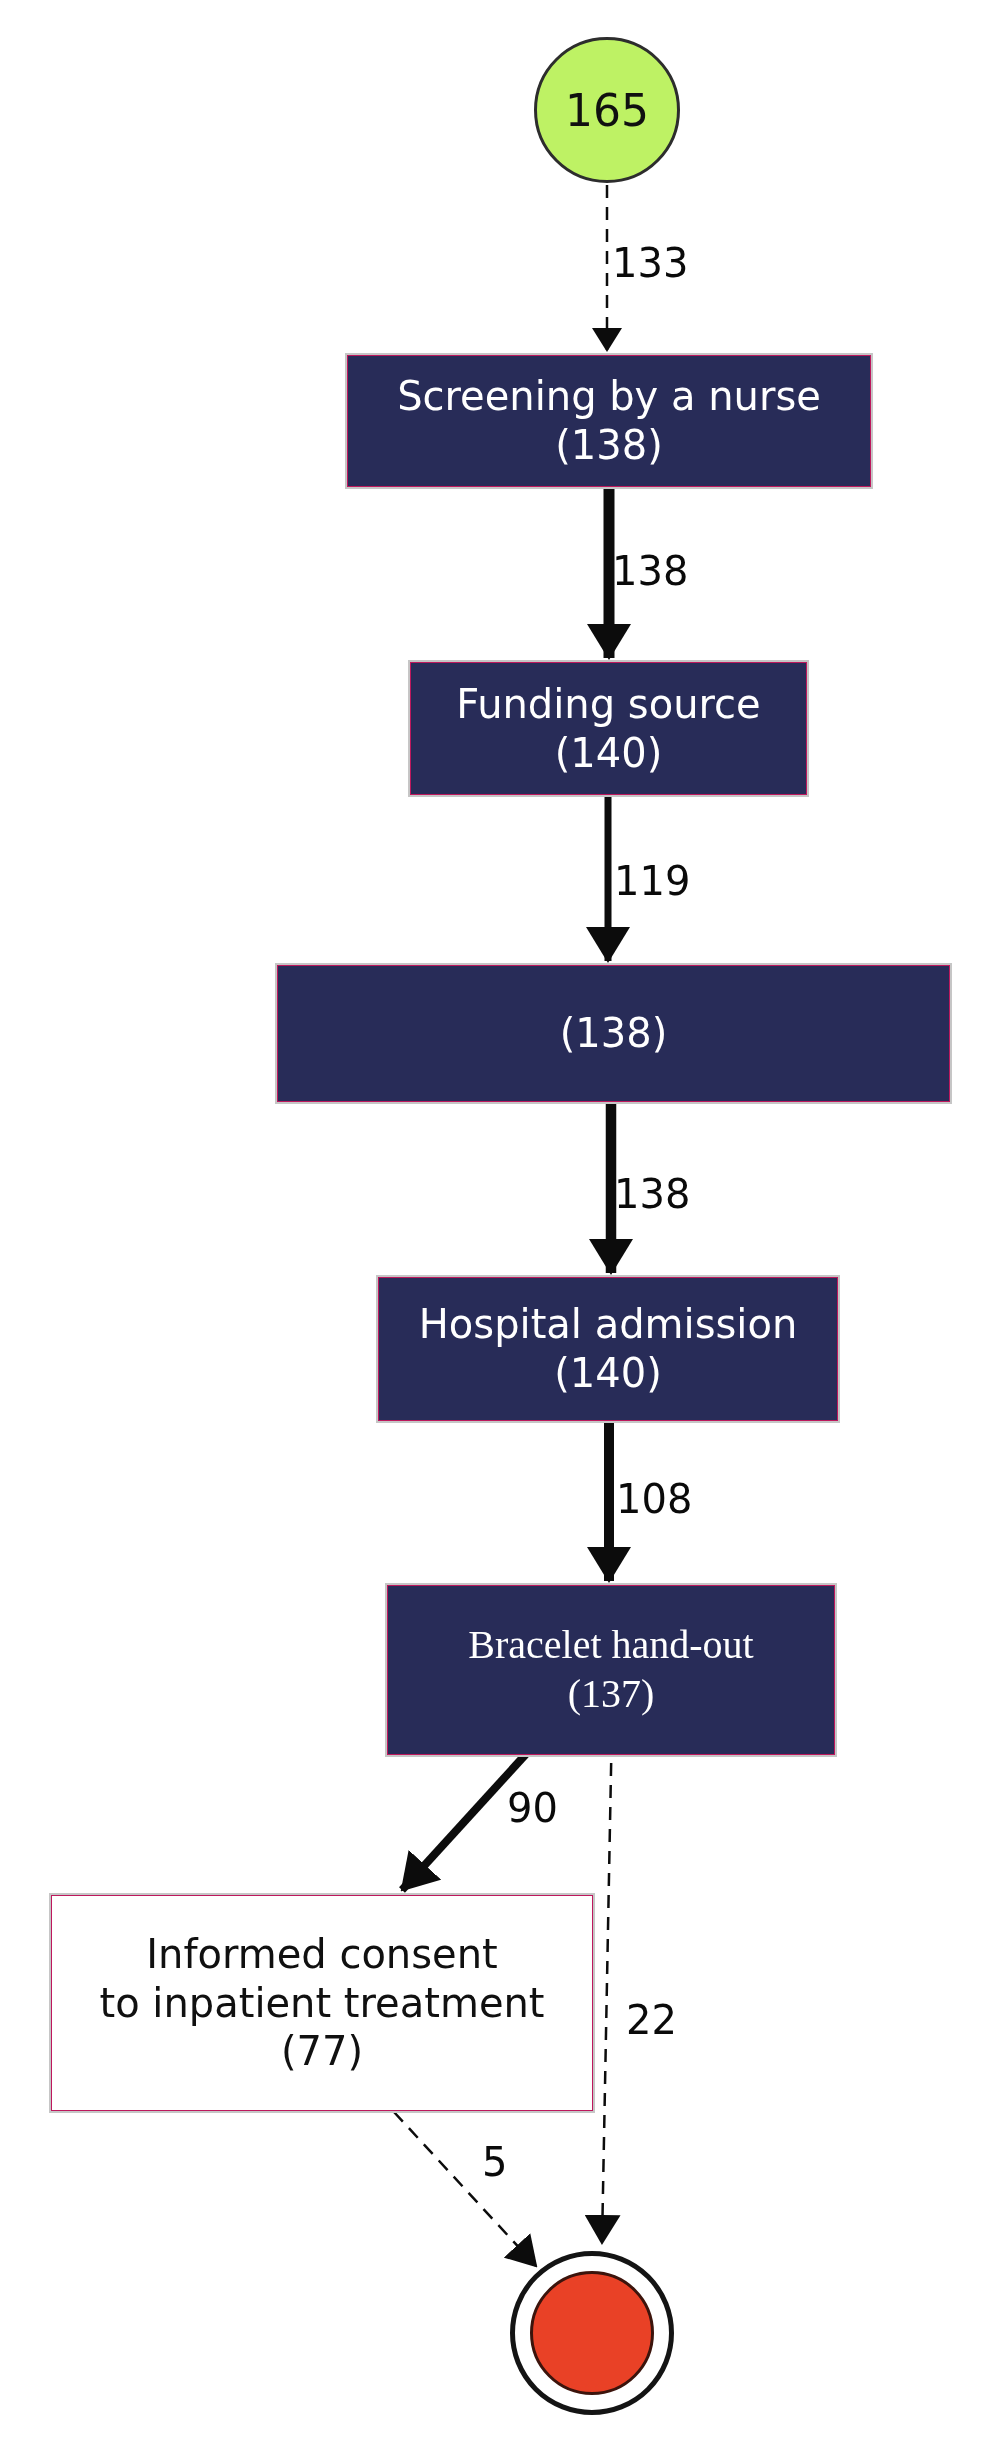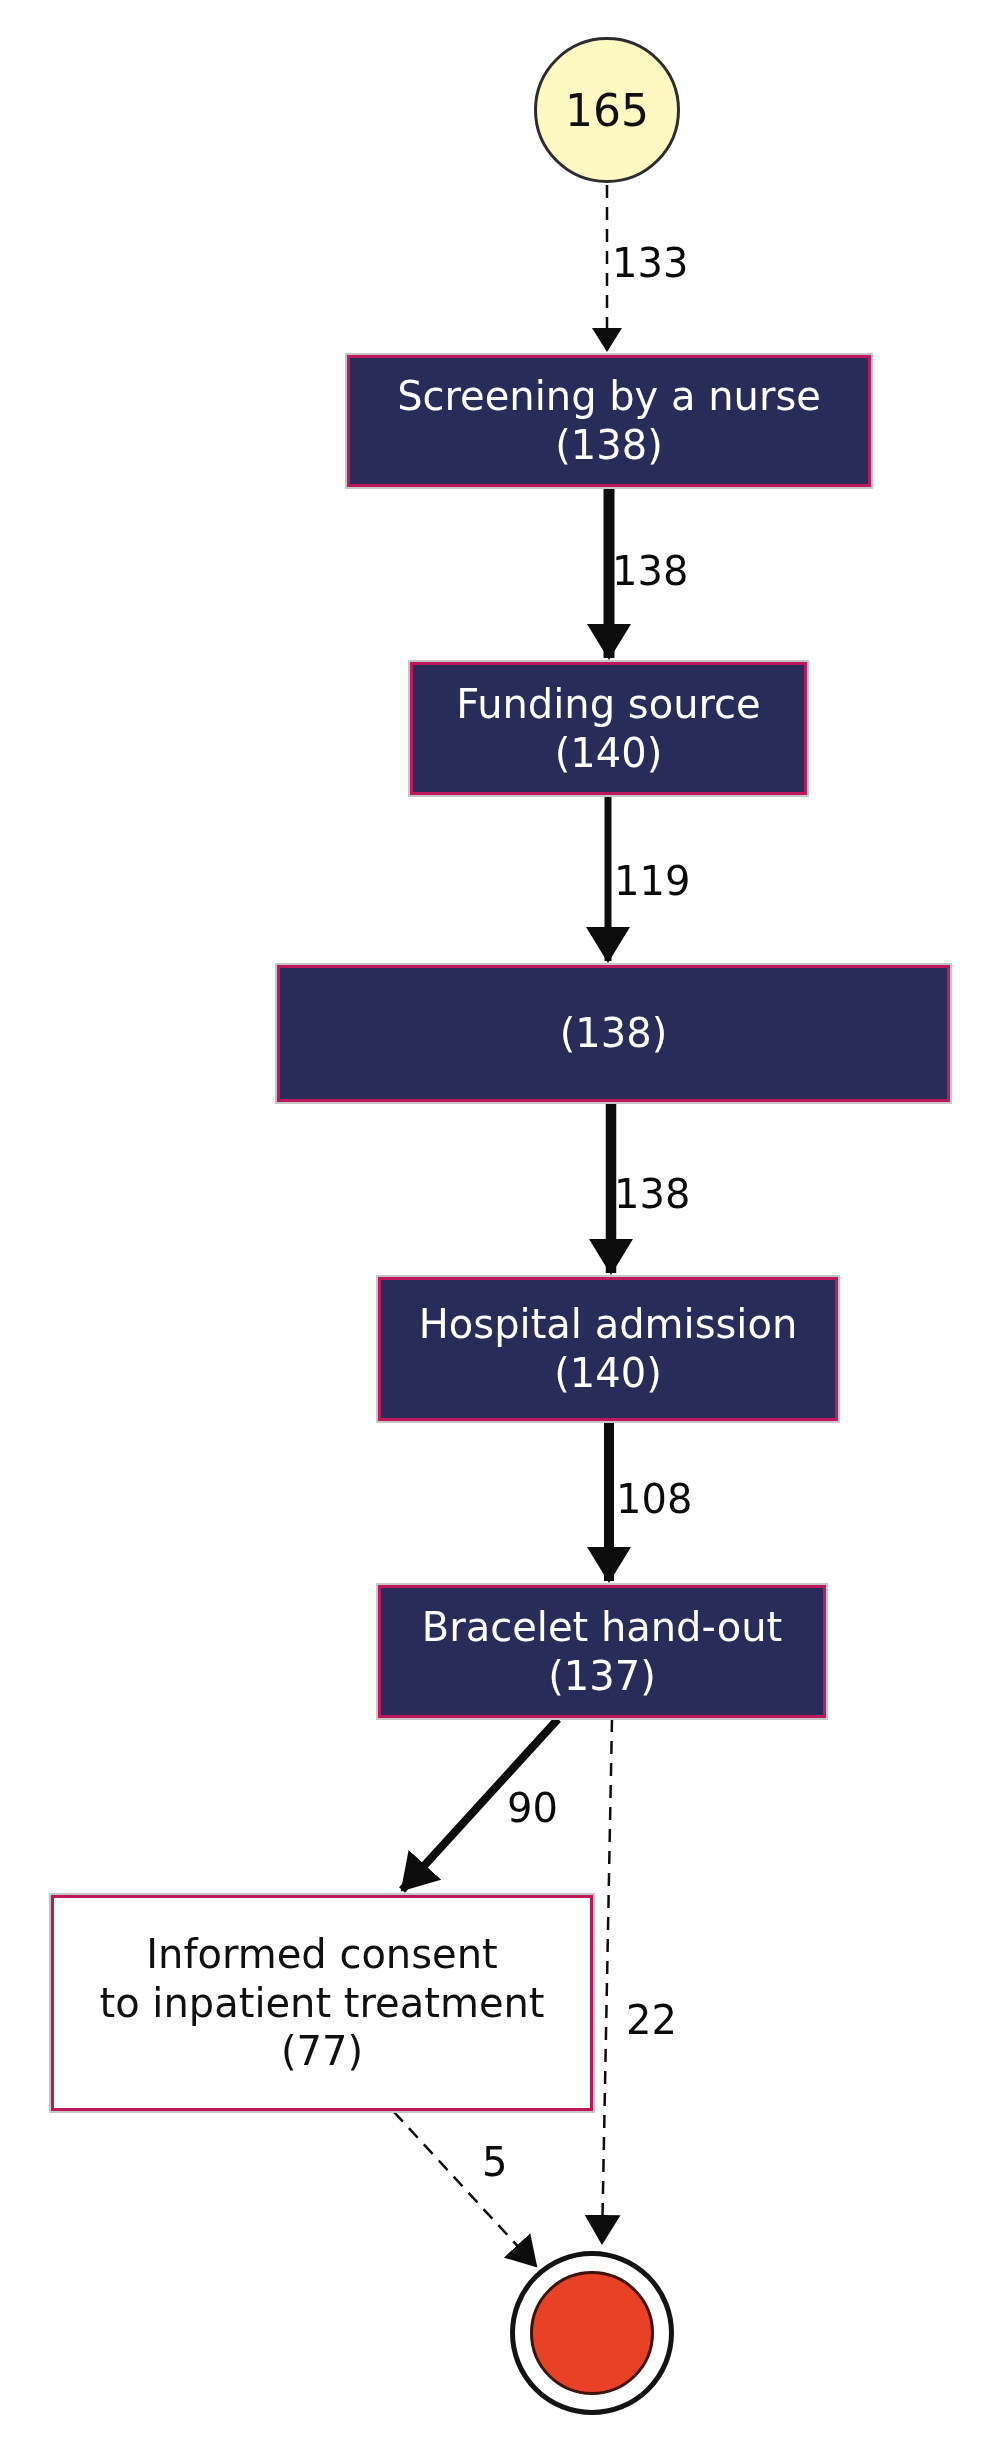--- a/index.html
+++ b/index.html
@@ -8,31 +8,31 @@
     width:991px;height:2443px;
     background:#ffffff;
     font-family:"DejaVu Sans","Liberation Sans",sans-serif;
     overflow:hidden;
   }
   #edges-layer{position:absolute;left:0;top:0;width:991px;height:2443px;}
   #edges-layer line, #edges-layer path.edge{stroke:#0c0c0c;fill:none;}
   .activity{
     position:absolute;box-sizing:border-box;
     display:flex;flex-direction:column;align-items:center;justify-content:center;
-    border:3px solid #be185d;
+    border:1px solid #be185d;
     box-shadow:0 0 0 2px #c6c6c6;
     font-size:40px;line-height:1.22;text-align:center;
     color:#ffffff;
   }
   .activity .name{white-space:pre-line;}
   #a0{left:347px;top:355px;width:524px;height:132px;}
   #a1{left:410px;top:662px;width:397px;height:133px;}
   #a2{left:277px;top:965px;width:673px;height:137px;}
   #a3{left:378px;top:1277px;width:460px;height:144px;}
-  #a4{left:378px;top:1585px;width:448px;height:133px;}
+  #a4{left:387px;top:1585px;width:448px;height:170px;font-family:Liberation Serif, serif;}
   #a5{left:51px;top:1895px;width:542px;height:216px;color:#101010;}
   .start-node{
     position:absolute;left:534px;top:37px;width:146px;height:146px;
     box-sizing:border-box;border-radius:50%;
     border:3px solid #2d2d2d;
     display:flex;align-items:center;justify-content:center;
     font-size:44px;color:#101010;
   }
   .end-node{
     position:absolute;left:510px;top:2251px;width:164px;height:164px;
@@ -76,21 +76,21 @@
     <line x1="607" y1="185" x2="607" y2="350" stroke-width="2.5" stroke-dasharray="13 9" marker-end="url(#mSm)"></line>
     <line x1="609" y1="487" x2="609" y2="658" stroke-width="11" marker-end="url(#mBig)"></line>
     <line x1="608" y1="795" x2="608" y2="961" stroke-width="7" marker-end="url(#mBig)"></line>
     <line x1="611" y1="1102" x2="611" y2="1273" stroke-width="10.5" marker-end="url(#mBig)"></line>
     <line x1="609" y1="1410" x2="609" y2="1581" stroke-width="10" marker-end="url(#mBig)"></line>
     <line x1="558" y1="1719" x2="402" y2="1890" stroke-width="8" marker-end="url(#mBig)"></line>
     <line x1="612" y1="1719" x2="602" y2="2243" stroke-width="2.5" stroke-dasharray="13 9" marker-end="url(#mMed)"></line>
     <line x1="394" y1="2112" x2="536" y2="2266" stroke-width="2.5" stroke-dasharray="13 9" marker-end="url(#mMed)"></line>
   </svg>
 
-  <div class="start-node" style="background: #fef9c3;">
+  <div class="start-node" style="background: #bef264;">
     <span>165</span>
   </div>
 
   <div id="a0" class="activity" style="background: rgb(40, 44, 88);">
     <span class="name">Screening by a nurse</span>
     <span class="count">(138)</span>
   </div>
   <div id="a1" class="activity" style="background: rgb(40, 44, 88);">
     <span class="name">Funding source</span>
     <span class="count">(140)</span>

